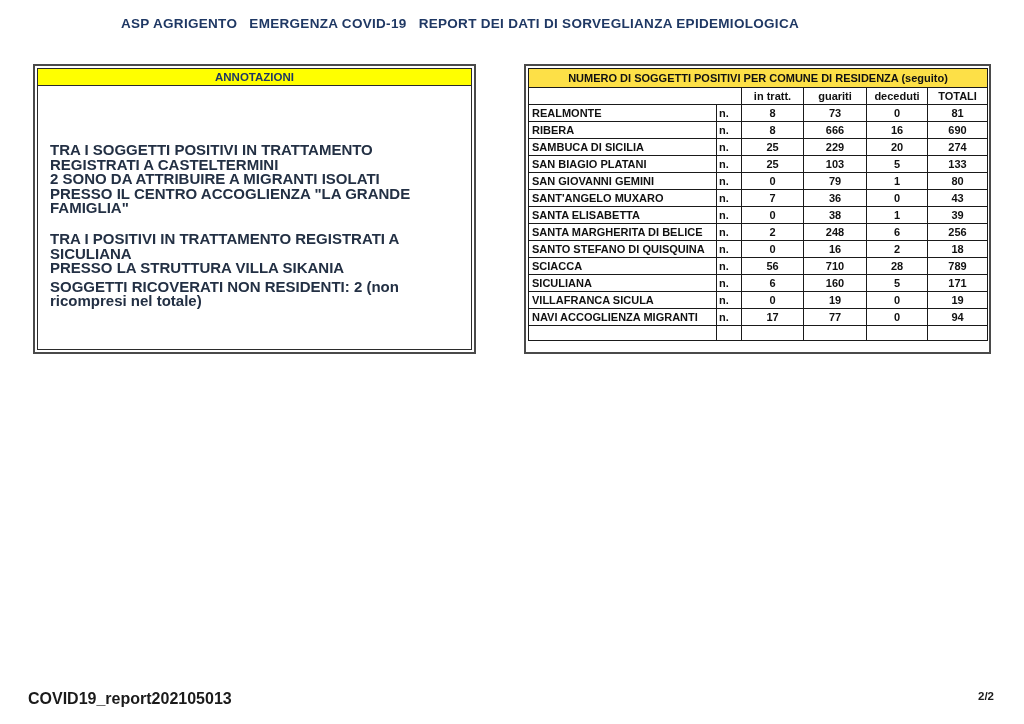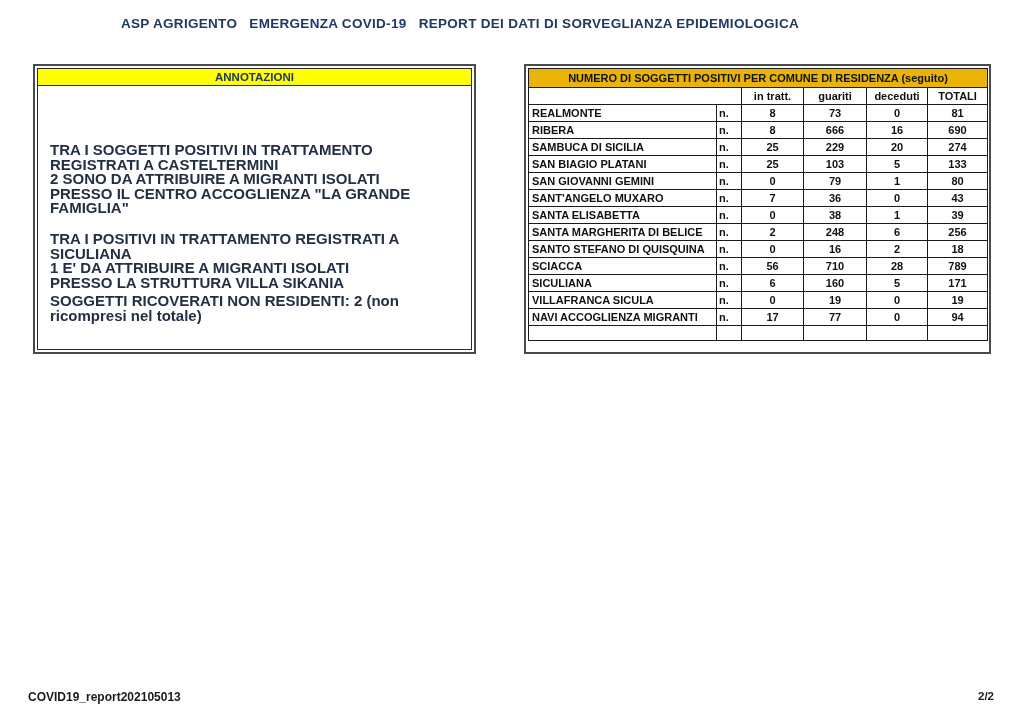--- a/index.html
+++ b/index.html
@@ -34,33 +34,33 @@
   .para:first-child { margin-top: 0; }
   .para:last-child { margin-top: 4px; }
 
   .table-panel { left: 524px; top: 64px; width: 467px; height: 290px; }
   table.data-table { width: 100%; border-collapse: collapse; table-layout: fixed; }
   table.data-table th, table.data-table td {
     border: 1px solid #1a1a1a; color: #111111;
     font-size: 11px; overflow: hidden; white-space: nowrap;
   }
   th.yellow-title {
-    background: #eab308; color: #1F3864;
+    background: #fde047; color: #1F3864;
     font-size: 12px; height: 19px; text-align: center;
   }
   tr.header-row th { height: 17px; text-align: center; }
   tr.header-row th.blank-head { border-right: 1px solid #1a1a1a; }
   td.c-name { text-align: left; padding-left: 3px; height: 17px; }
   td.c-unit { text-align: left; padding-left: 2px; }
   td.c-num  { text-align: center; }
   tr.empty-row td { height: 15px; }
 
   .footer-left {
     position: absolute; left: 28px; top: 690px;
-    font-size: 12px; color: #1a1a1a; text-align: right;
+    font-size: 16px; color: #1a1a1a; text-align: right;
   }
   .footer-right {
     position: absolute; right: 30px; top: 690px;
     font-size: 11.5px; color: #1a1a1a;
   }
 </style>
 </head>
 <body>
 
 <div class="page-title">ASP AGRIGENTO   EMERGENZA COVID-19   REPORT DEI DATI DI SORVEGLIANZA EPIDEMIOLOGICA</div>
@@ -69,21 +69,20 @@
   <div class="panel-inner">
     <div class="panel-head">ANNOTAZIONI</div>
     <div class="panel-body">
         <div class="para">
           <div>TRA I SOGGETTI POSITIVI IN TRATTAMENTO REGISTRATI A CASTELTERMINI</div>
           <div>2 SONO DA ATTRIBUIRE A MIGRANTI ISOLATI</div>
           <div>PRESSO IL CENTRO ACCOGLIENZA "LA GRANDE FAMIGLIA"</div>
         </div>
         <div class="para">
           <div>TRA I POSITIVI IN TRATTAMENTO REGISTRATI A SICULIANA</div>
-          <div>1 E' DA ATTRIBUIRE A MIGRANTI ISOLATI</div>
           <div>PRESSO LA STRUTTURA VILLA SIKANIA</div>
         </div>
         <div class="para">
           <div>SOGGETTI RICOVERATI NON RESIDENTI: 2 (non ricompresi nel totale)</div>
         </div>
       </div>
   </div>
 </div>
 
 <div class="panel table-panel">

